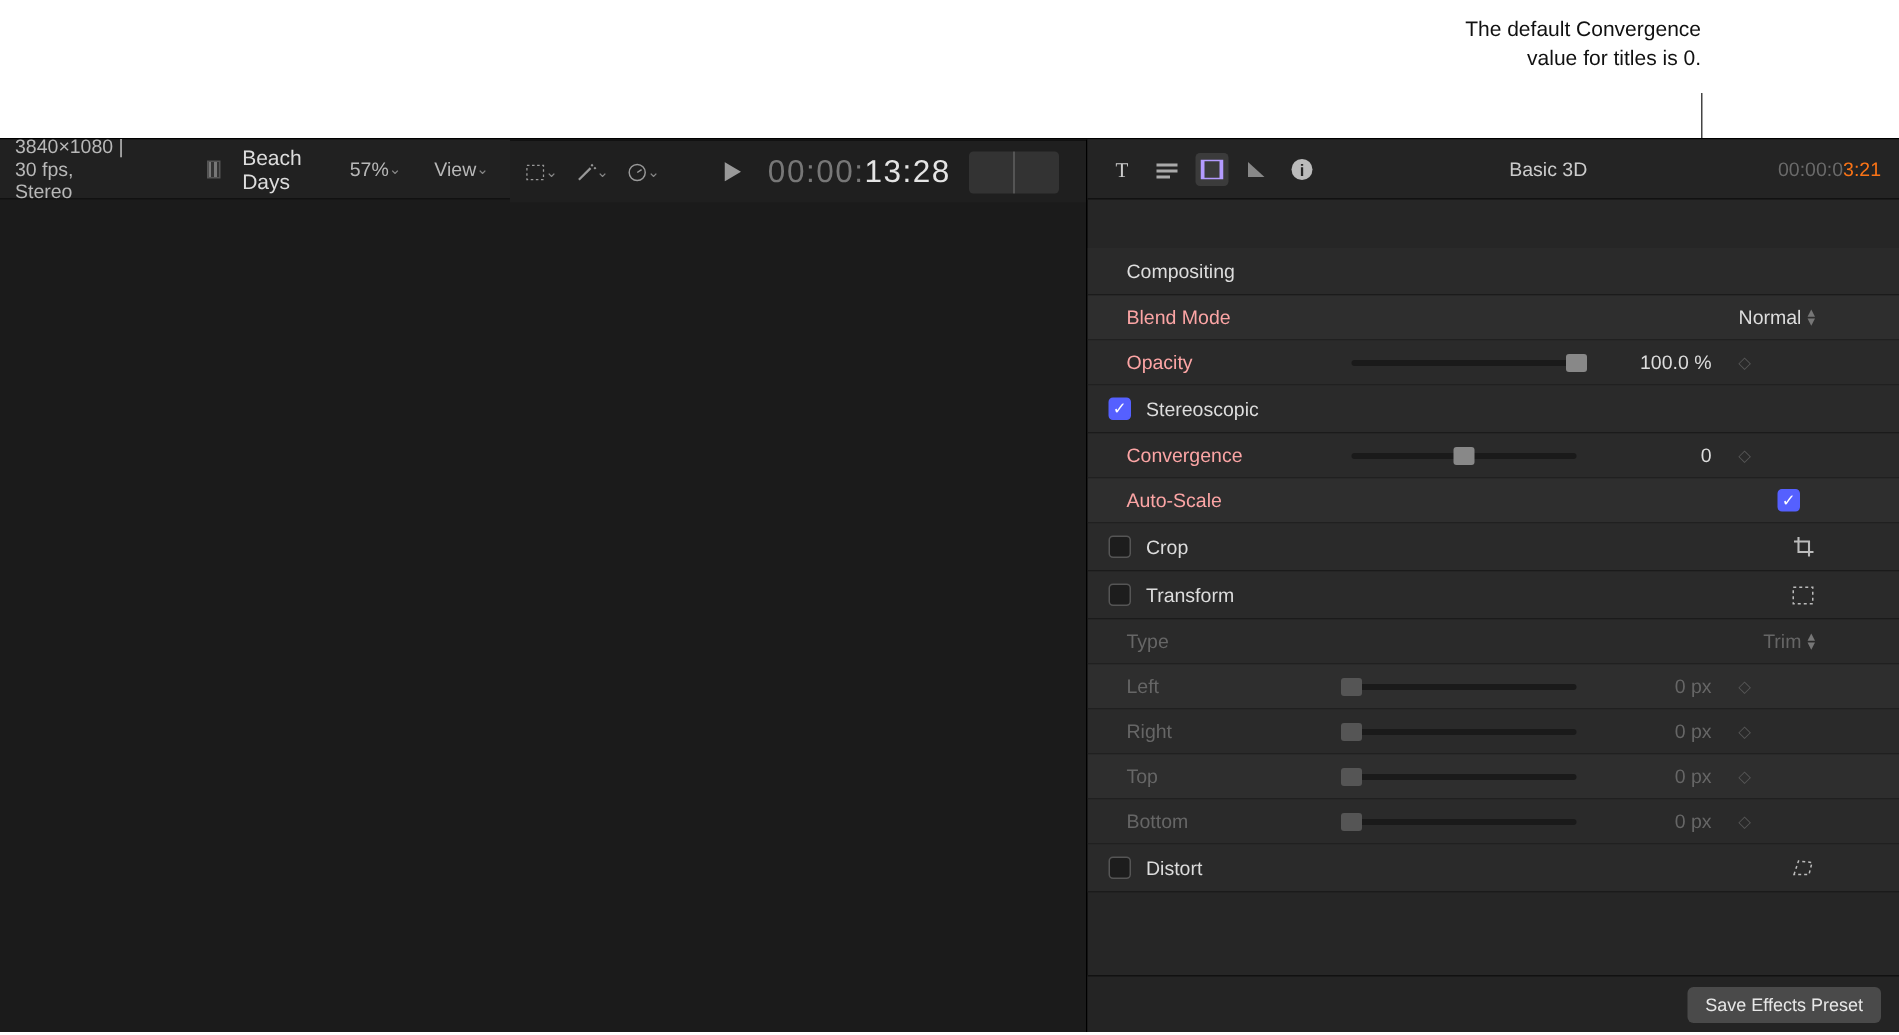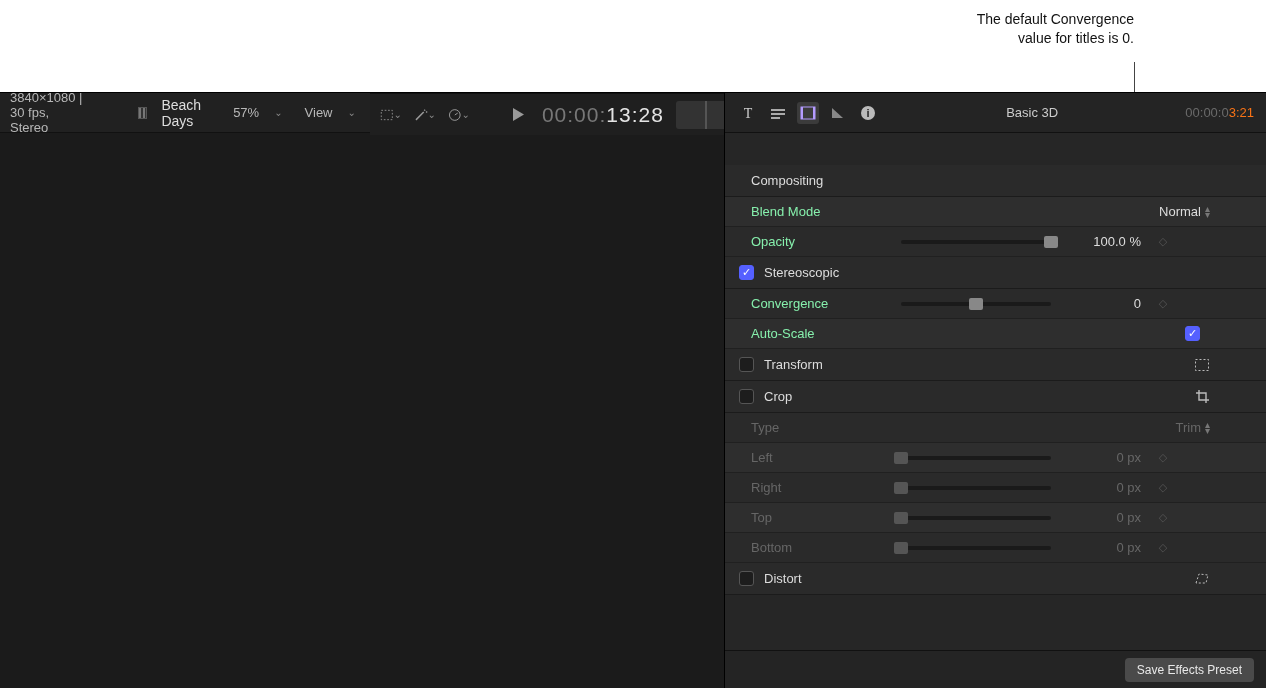--- a/index.html
+++ b/index.html
@@ -57,21 +57,21 @@
   }
   .vh-info { font-size: 13px; }
   .filmstrip-icon {
     width: 18px; height: 12px;
     background: repeating-linear-gradient(90deg,#777 0 2px,#333 2px 4px);
     border: 1px solid #555;
     margin-left: 40px;
   }
   .vh-title { font-size: 14px; color: #ddd; }
   .vh-spacer { flex: 1; }
-  .vh-dd { display: flex; align-items: center; gap: 15px; cursor: pointer; padding: 2px 4px; }
+  .vh-dd { display: flex; align-items: center; gap: 0; cursor: pointer; padding: 2px 4px; }
   .chev { font-size: 10px; color: #888; }
   .viewer-canvas {
     flex: 1;
     position: relative;
     background: #000;
     display: flex;
     align-items: center;
     justify-content: center;
     overflow: hidden;
   }
@@ -164,21 +164,21 @@
   .row {
     display:flex;
     align-items:center;
     padding: 5px 14px 5px 26px;
     height: 30px;
     border-bottom: 1px solid #202020;
     background:#2e2e2e;
     gap: 10px;
   }
   .row:nth-child(odd){ background:#2a2a2a; }
-  .row .label { width: 140px; color:#86efac; font-size:13px; }
+  .row .label { width: 140px; color:#fca5a5; font-size:13px; }
   .row.dim .label, .row.dim .val, .row.dim .sel { color:#666; }
   .slider {
     flex:1;
     height: 4px;
     background:#1a1a1a;
     border-radius:2px;
     position:relative;
     max-width: 150px;
   }
   .slider .thumb {
@@ -362,34 +362,34 @@
       </div>
       <div class="row">
         <span class="label">Auto-Scale</span>
         <span style="flex:1"></span>
         <span class="cbx checked" style="margin-right:18px">✓</span>
         <span class="kf"></span>
       </div>
 
       <div class="section-head cb">
         <span class="cbx"></span>
+        <span>Crop</span>
+        <span class="icon-right">
+          <svg width="15" height="15" viewBox="0 0 15 15">
+              <path d="M4 1v10h10M1 4h10v10" fill="none" stroke="#bbb" stroke-width="1.4"></path>
+            </svg>
+        </span>
+      </div>
+
+      <div class="section-head cb">
+        <span class="cbx"></span>
         <span>Transform</span>
         <span class="icon-right">
           <svg width="16" height="14" viewBox="0 0 16 14">
               <rect x="1.5" y="1.5" width="13" height="11" fill="none" stroke="#bbb" stroke-dasharray="2 2"></rect>
-            </svg>
-        </span>
-      </div>
-
-      <div class="section-head cb">
-        <span class="cbx"></span>
-        <span>Crop</span>
-        <span class="icon-right">
-          <svg width="15" height="15" viewBox="0 0 15 15">
-              <path d="M4 1v10h10M1 4h10v10" fill="none" stroke="#bbb" stroke-width="1.4"></path>
             </svg>
         </span>
       </div>
       <div class="row dim">
         <span class="label">Type</span>
         <span class="sel">
           <span>Trim</span>
           <span class="chevud">▴<br>▾</span>
         </span>
         <span class="kf"></span>

